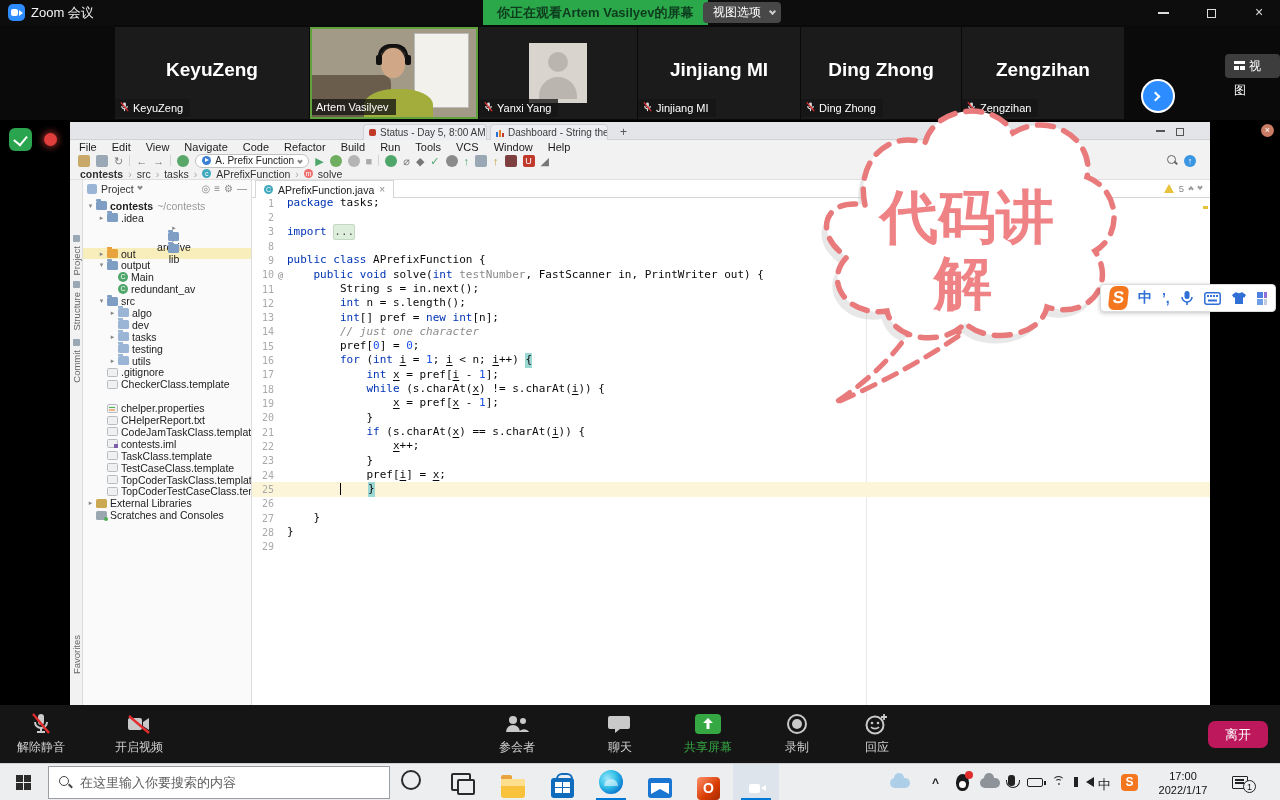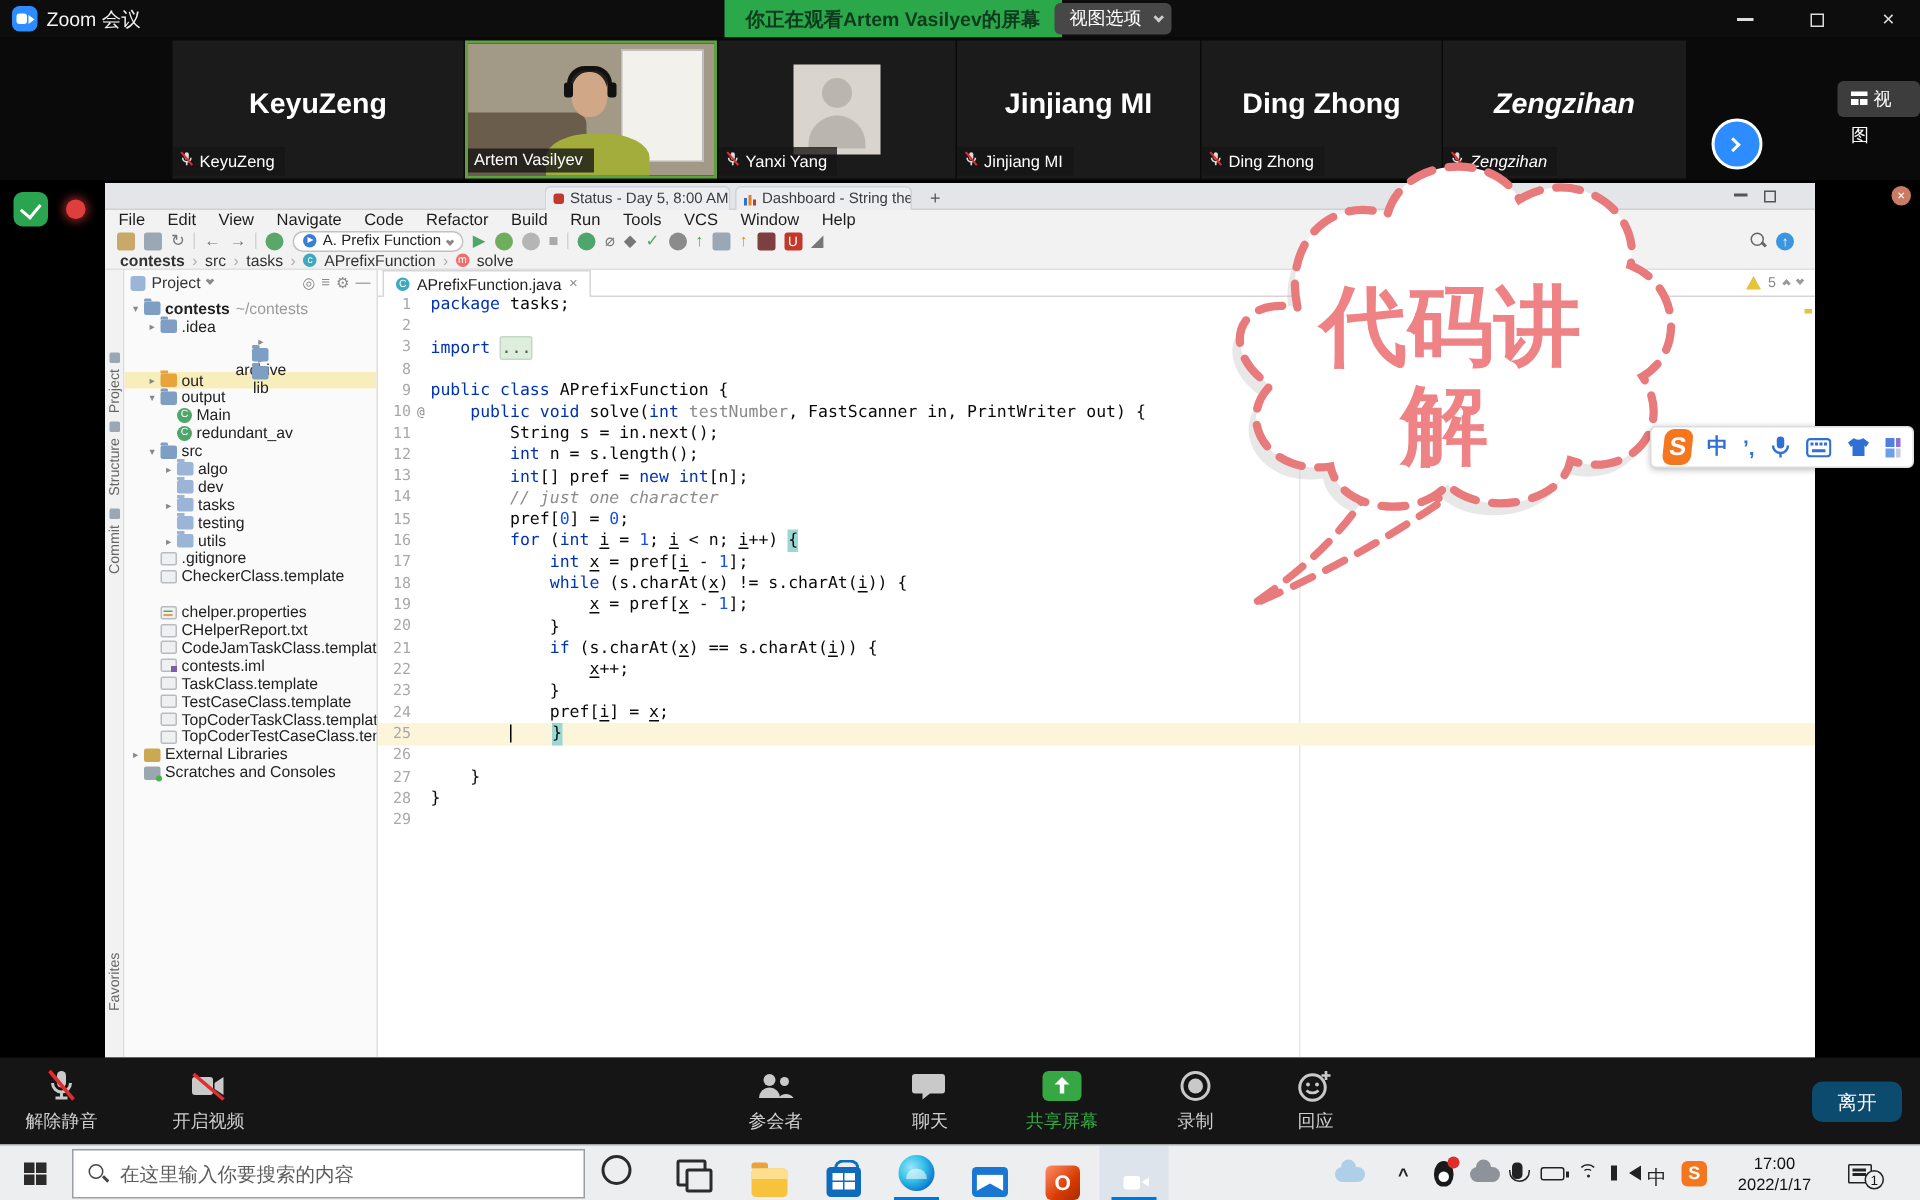--- a/index.html
+++ b/index.html
@@ -149,21 +149,21 @@
     linear-gradient(#4f7fe0,#4f7fe0) 0 0/6px 6px no-repeat,
     linear-gradient(#8f6fd8,#8f6fd8) 7px 0/6px 6px no-repeat,
     linear-gradient(#6f9fe8,#6f9fe8) 0 7px/6px 6px no-repeat,
     linear-gradient(#c4cbe0,#c4cbe0) 7px 7px/6px 6px no-repeat;}
 
   
   .ctlbar{position:absolute;left:0;top:705px;width:1280px;height:58px;background:#151515;}
   .cbtn{position:absolute;top:7px;display:flex;flex-direction:column;align-items:center;gap:3px;color:#cfcfcf;font-size:12px;}
   .cbtn .lbl{white-space:nowrap;}
   .sharelbl{color:#35a843;}
-  .leavebtn{position:absolute;left:1208px;top:16px;width:60px;height:27px;background:#0c4a6e;border-radius:7px;color:#fff;font-size:13px;text-align:center;line-height:27px;}
+  .leavebtn{position:absolute;left:1208px;top:16px;width:60px;height:27px;background:#be185d;border-radius:7px;color:#fff;font-size:13px;text-align:center;line-height:27px;}
 
   
   .taskbar{position:absolute;left:0;top:763px;width:1280px;height:37px;background:#eceef0;border-top:1px solid #cdd0d4;}
   .startbtn{position:absolute;left:0;top:0;width:48px;height:37px;}
   .winlogo{position:absolute;left:16px;top:11px;width:15px;height:15px;background:
      linear-gradient(#2b2b2b,#2b2b2b) 0 0/7px 7px no-repeat,
      linear-gradient(#2b2b2b,#2b2b2b) 8px 0/7px 7px no-repeat,
      linear-gradient(#2b2b2b,#2b2b2b) 0 8px/7px 7px no-repeat,
      linear-gradient(#2b2b2b,#2b2b2b) 8px 8px/7px 7px no-repeat;}
   .tsearch{position:absolute;left:48px;top:2px;width:342px;height:33px;background:#fff;border:1px solid #9a9da1;display:flex;align-items:center;gap:8px;padding:0 10px;font-size:13px;color:#5d5d5d;}
@@ -290,21 +290,21 @@
           <div class="plabel">
             <span><svg width="11" height="12" viewBox="0 0 24 24">
                 <rect x="9" y="2" width="6" height="11" rx="3" fill="#ddd"></rect>
                 <path d="M6 10 a6 6 0 0 0 12 0" stroke="#ddd" stroke-width="2.4" fill="none"></path>
                 <line x1="12" y1="16" x2="12" y2="21" stroke="#ddd" stroke-width="2.4"></line>
                 <line x1="4" y1="2" x2="20" y2="21" stroke="#e02d2d" stroke-width="3"></line>
               </svg></span>
             <span>Ding Zhong</span>
           </div>
         </div>
-        <div class="tile" style="left: 962px; width: 162px; font-style: italic;">
+        <div class="tile" style="left: 962px; width: 162px;">
           <div class="bigname">Zengzihan</div>
           <div class="plabel">
             <span><svg width="11" height="12" viewBox="0 0 24 24">
                 <rect x="9" y="2" width="6" height="11" rx="3" fill="#ddd"></rect>
                 <path d="M6 10 a6 6 0 0 0 12 0" stroke="#ddd" stroke-width="2.4" fill="none"></path>
                 <line x1="12" y1="16" x2="12" y2="21" stroke="#ddd" stroke-width="2.4"></line>
                 <line x1="4" y1="2" x2="20" y2="21" stroke="#e02d2d" stroke-width="3"></line>
               </svg></span>
             <span>Zengzihan</span>
           </div>

